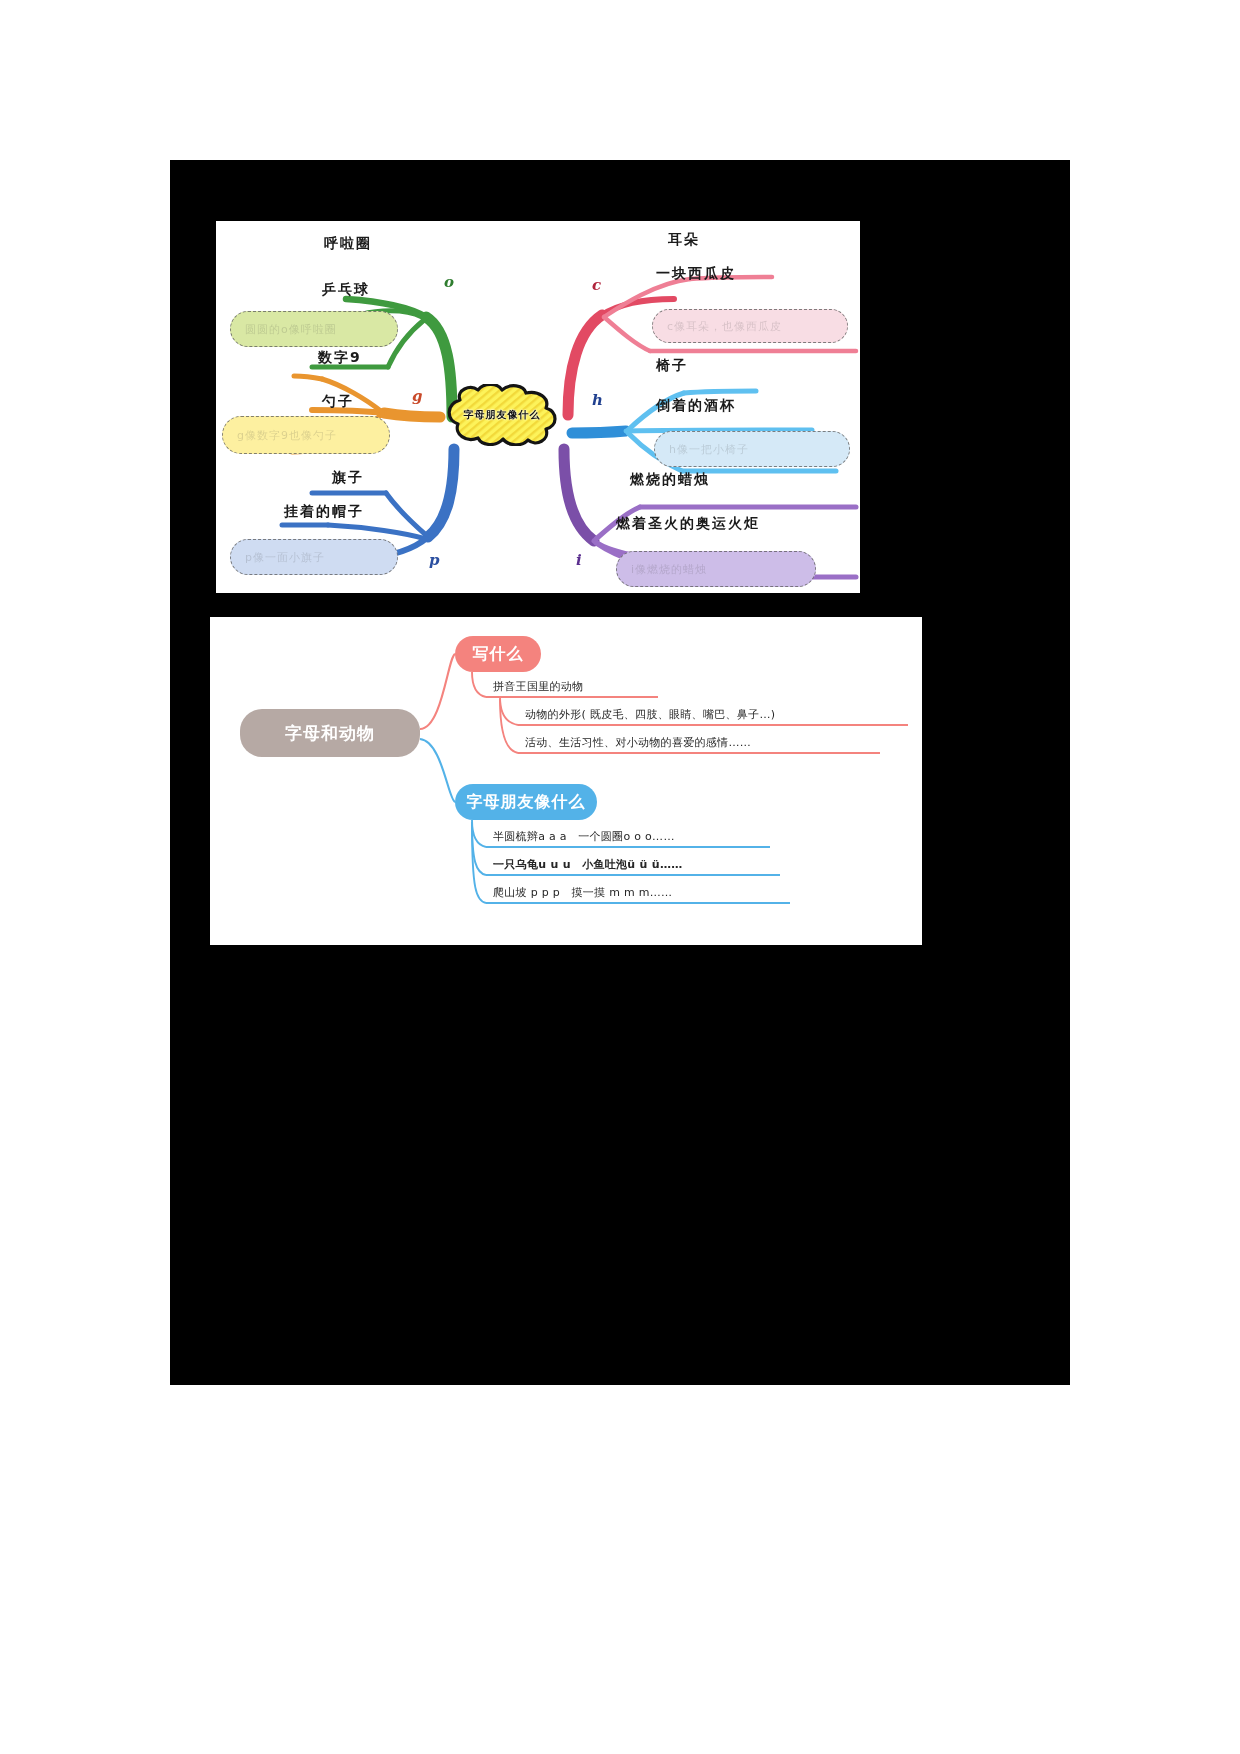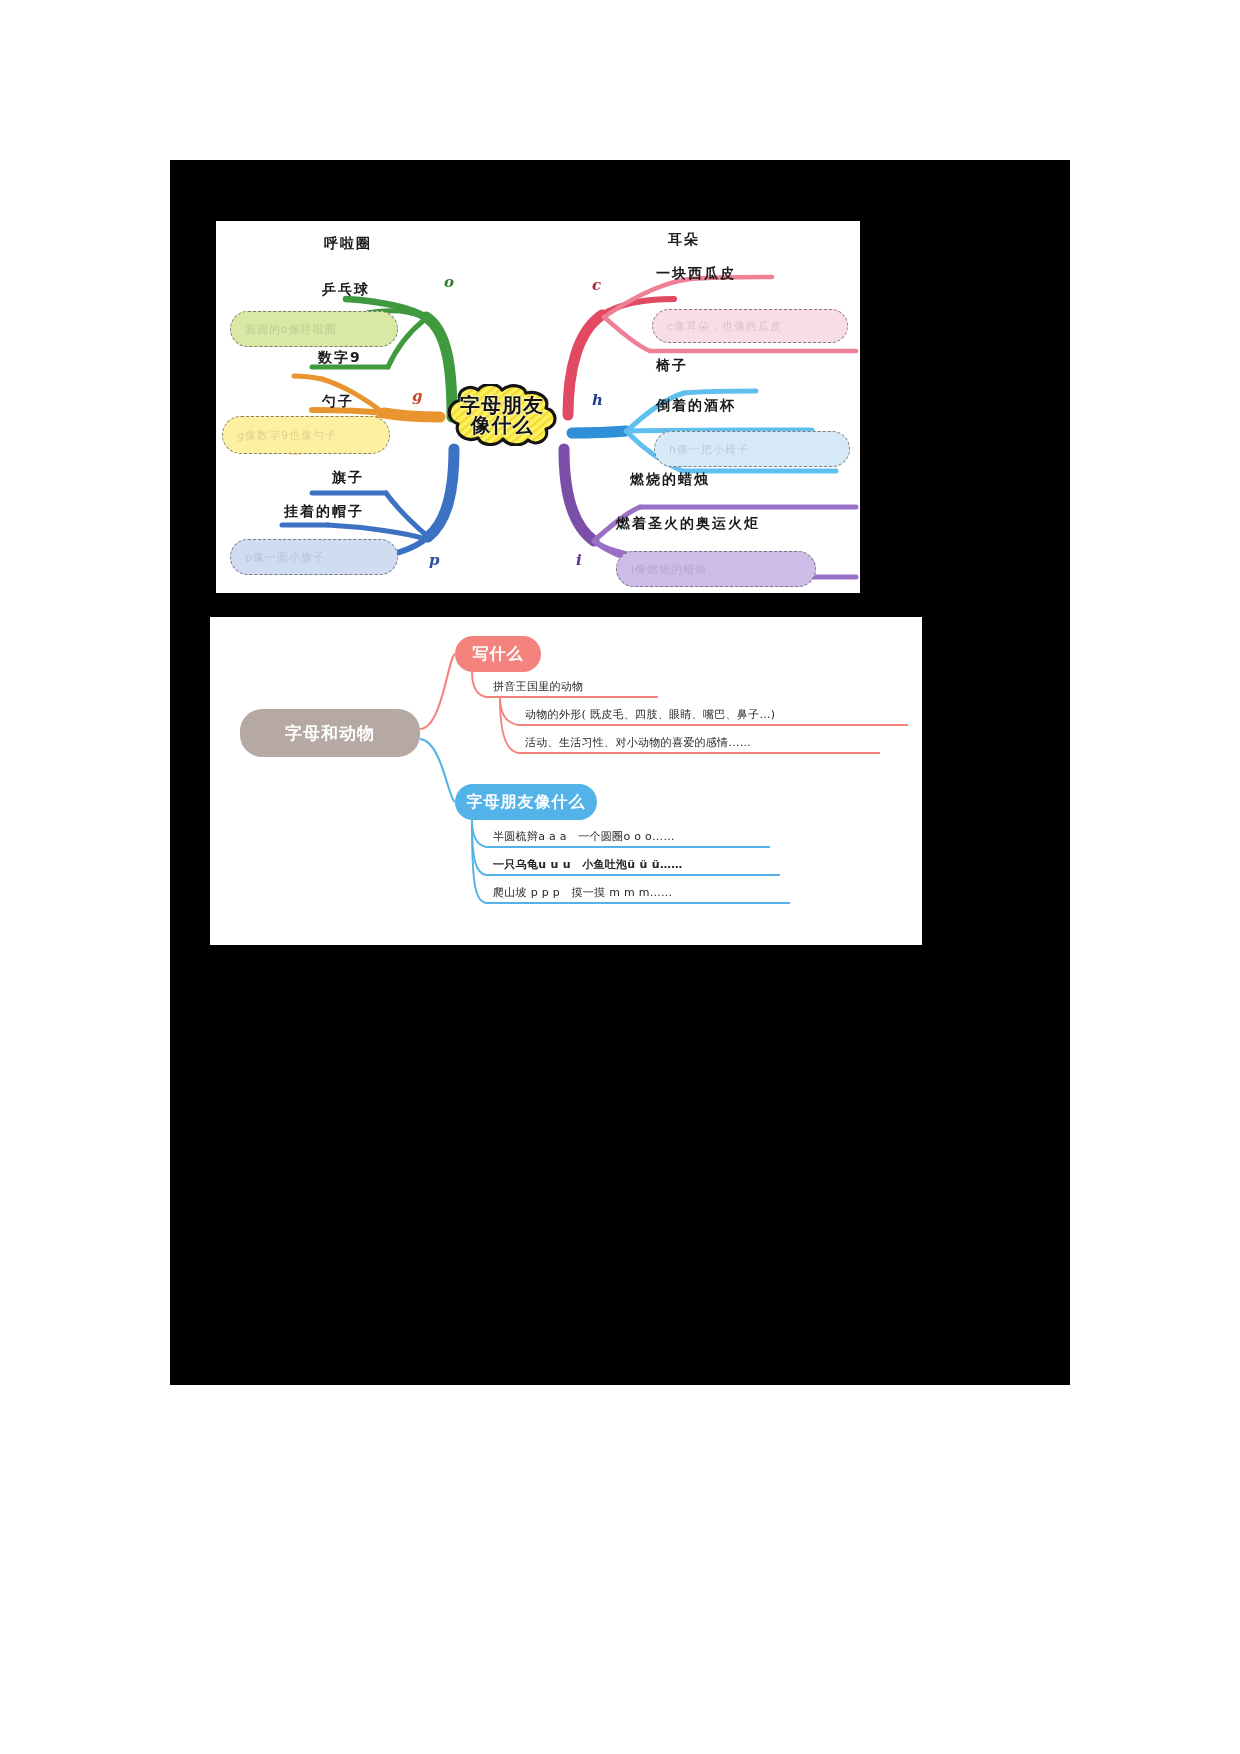--- a/index.html
+++ b/index.html
@@ -54,26 +54,26 @@
   #fig1-center {
     position: absolute;
     left: 224px; top: 163px;
     width: 124px; height: 62px;
   }
   #fig1-center .cloud-txt {
     position: absolute;
     left: 0; top: 0;
     width: 124px; height: 62px;
     display: flex;
-    flex-direction: column;
+    flex-direction: row;
     align-items: center;
     justify-content: center;
     font-family: "DejaVu Sans", "Liberation Sans", sans-serif;
     font-weight: 700;
-    font-size: 20px;
+    font-size: 10px;
     line-height: 20px;
     color: #141414;
     letter-spacing: 1px;
     text-shadow: 0 0 2px #fff, 0 0 2px #fff;
   }
   
   .blob {
     position: absolute;
     border-radius: 40px;
     border: 1.4px dashed rgba(90,90,90,.75);

